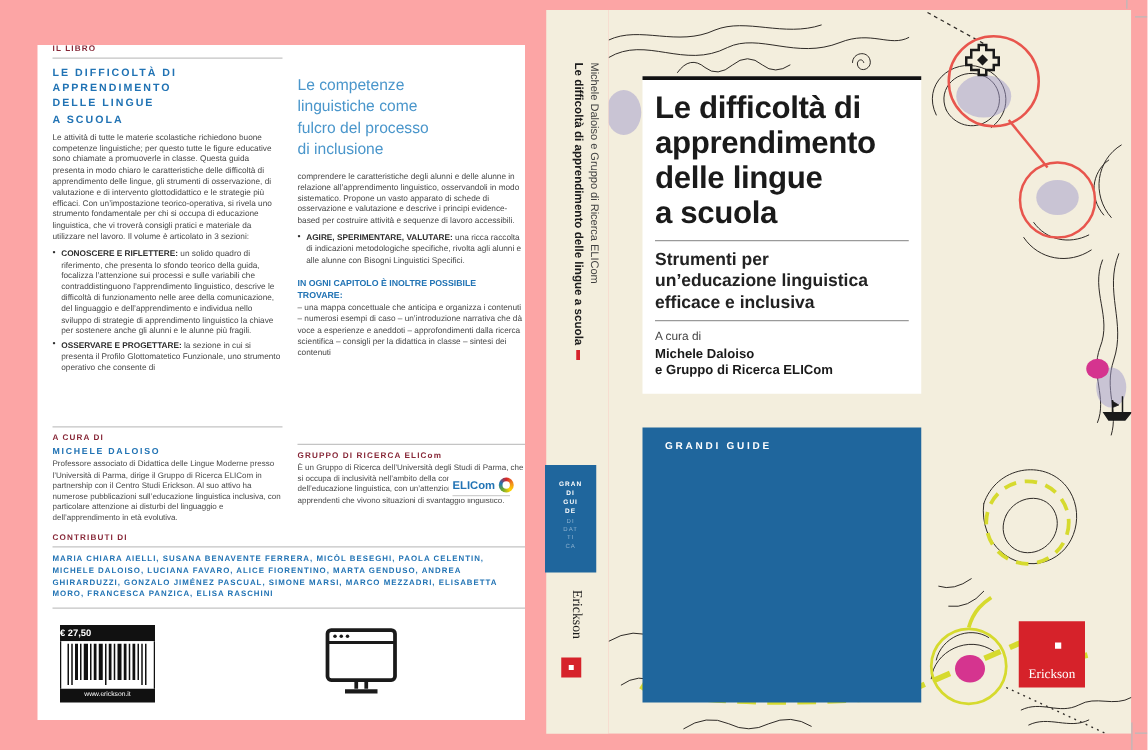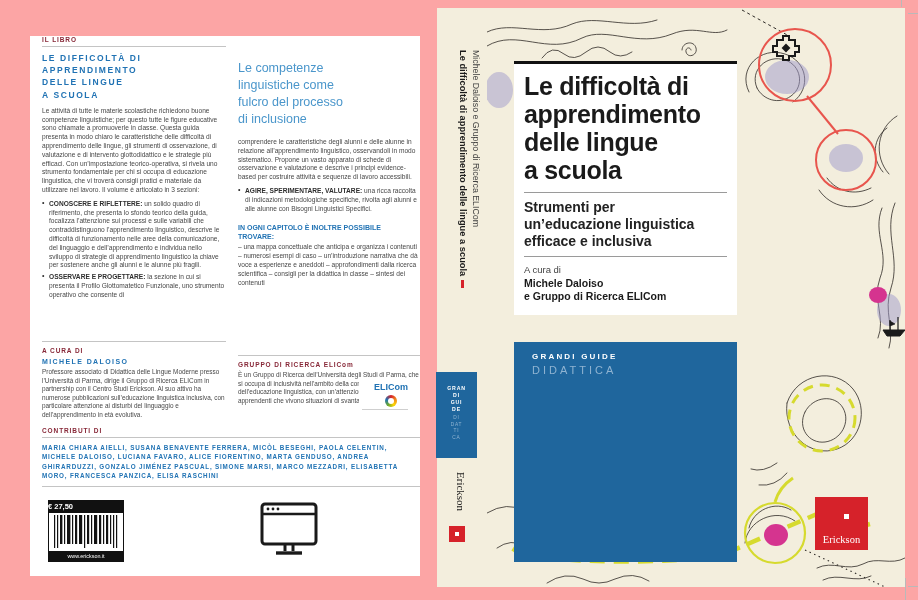--- a/index.html
+++ b/index.html
@@ -24,21 +24,21 @@
   .c2-head{font-size:12.5px;line-height:17px;color:var(--lightblue,#4a96cb);
            white-space:pre-line;margin:0 0 10px 0;font-weight:400;}
   .capo{margin-top:10px;}
   .capo-head{font-size:7px;font-weight:700;line-height:9px;color:var(--blue,#2173b4);margin-bottom:2px;}
   .name-blue{font-size:7px;font-weight:700;letter-spacing:1.4px;color:var(--blue,#2173b4);margin:4px 0 3px 0;}
   .bio{font-size:6.4px;line-height:8.5px;color:var(--body,#474747);}
   .contrib-names{font-size:6.3px;font-weight:700;letter-spacing:.8px;line-height:9.4px;
                  color:var(--blue,#2173b4);margin:4px 0 5px 0;}
 
   .eli-logo{position:absolute;right:0;top:28px;width:58px;background:#fff;padding:2px 0 2px 3px;}
-  .eli-row{display:flex;align-items:center;gap:3px;flex-direction:column;}
+  .eli-row{display:flex;align-items:center;gap:3px;}
   .eli-word{font-size:9px;font-weight:700;color:var(--blue,#2173b4);}
   .eli-ring{width:12px;height:12px;border-radius:50%;position:relative;
             background:conic-gradient(#d6222a,#f08c1e,#ffd500,#6aa832,#2173b4,#d6222a);}
   .eli-ring::after{content:"";position:absolute;inset:3px;border-radius:50%;background:#fff;}
   .eli-tag{height:1px;background:#cfcfcf;margin-top:2px;width:46px;}
 
   .barcode{position:absolute;left:18px;top:464px;width:76px;}
   .bc-head{background:#111;color:#fff;font-size:7.5px;font-weight:700;text-align:left;
            height:13px;line-height:13px;}
   .bc-bars{background:#fff;height:38px;border-left:1px solid #111;border-right:1px solid #111;}
@@ -294,21 +294,20 @@
 un’educazione linguistica
 efficace e inclusiva</div>
     <hr class="f-rule">
     <div class="f-curlab">A cura di</div>
     <div class="f-curnames">Michele Daloiso
 e Gruppo di Ricerca ELICom</div>
   </div>
 
   <div class="front-blue">
     <div class="f-series">GRANDI GUIDE</div>
-    <div class="f-series-sub">DIDATTICA</div>
   </div>
 
   <div class="erick-front">
     <span class="dot"></span>
     <span class="word">Erickson</span>
   </div>
 
 </div>
 
 </body></html>

